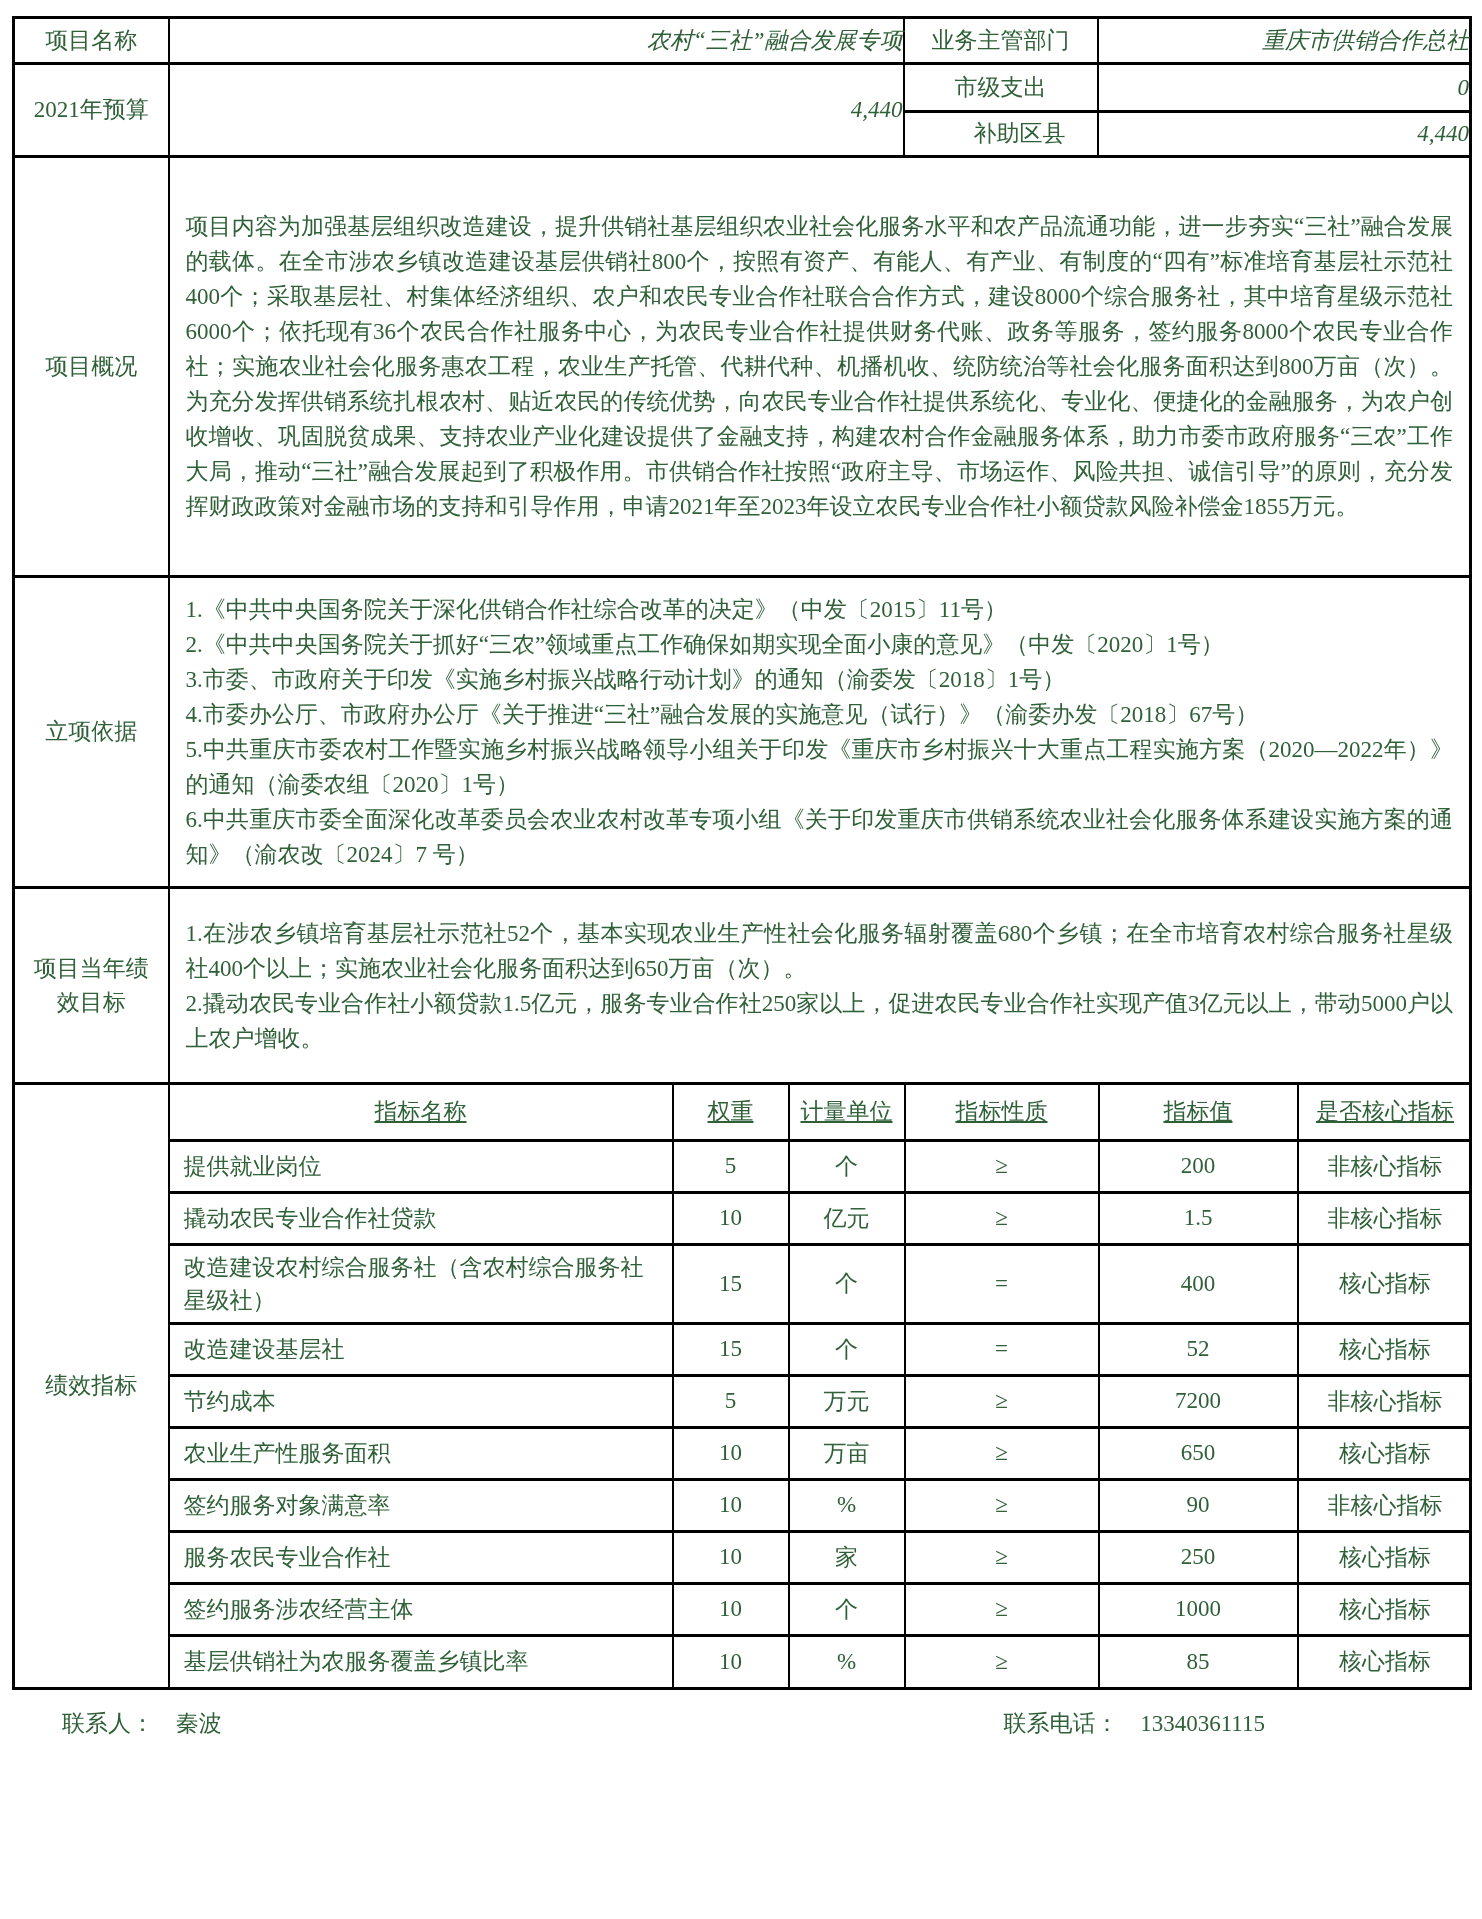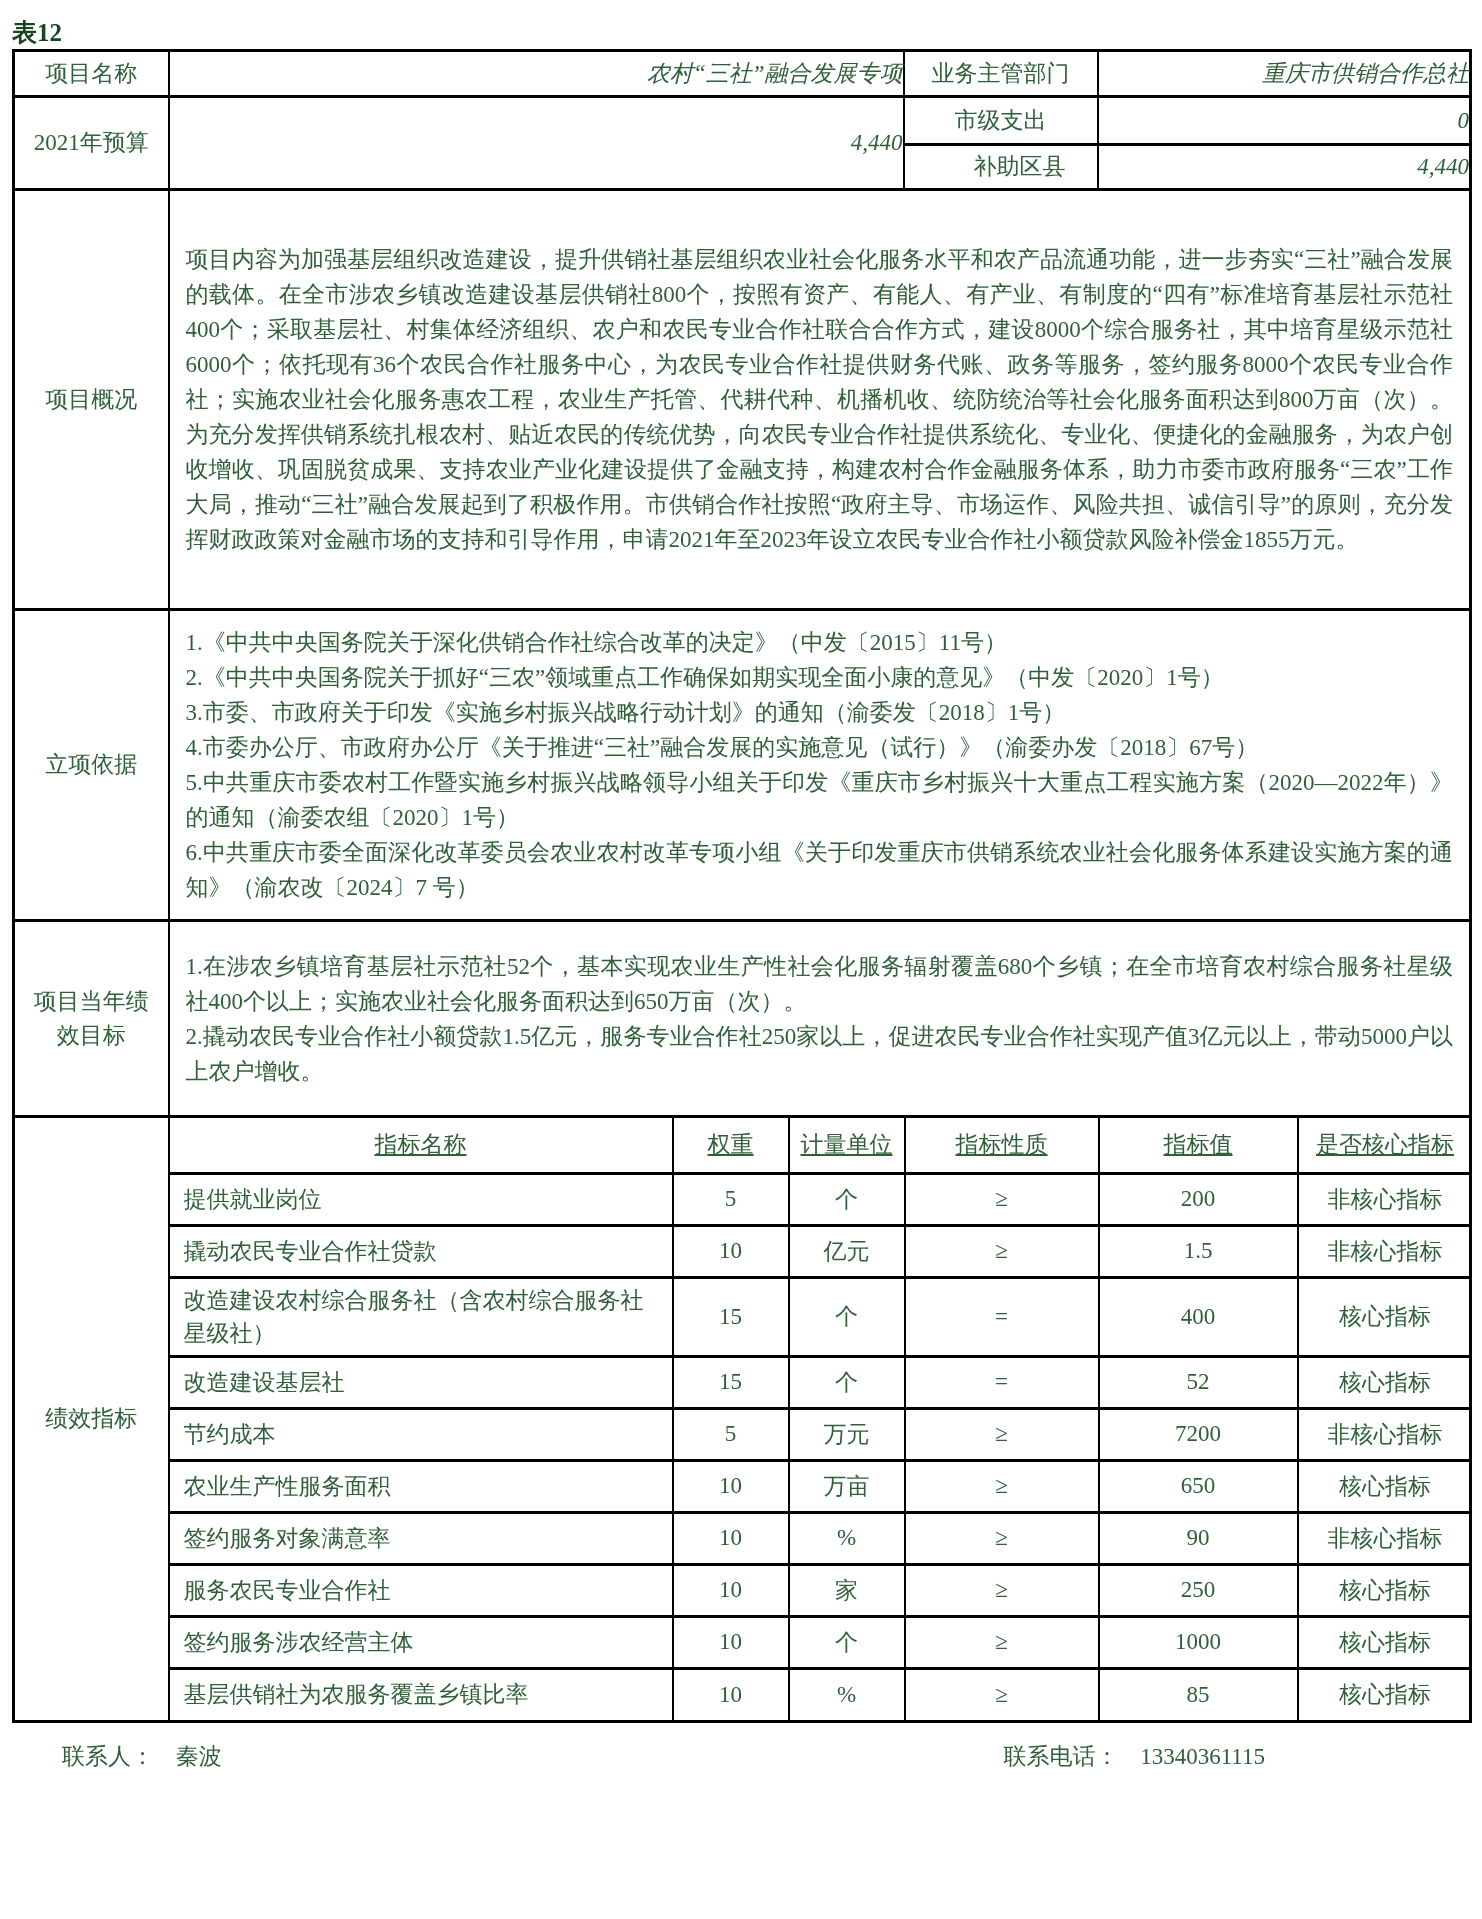--- a/index.html
+++ b/index.html
@@ -58,21 +58,20 @@
   .footer .contact { margin-left:50px; }
   .footer .contact-name { margin-left:16px; }
   .footer .phone-group { margin-left:auto; margin-right:205px; }
   .footer .phone-number { margin-left:16px; }
 </style>
 </head>
 <body>
 
 <div class="page">
 
-  <div class="table-no">表12</div>
 
 
 
   <table class="main">
     <colgroup>
       <col style="width:155px">
         <col style="width:735px">
         <col style="width:194px">
         <col style="width:373px">
     </colgroup>

